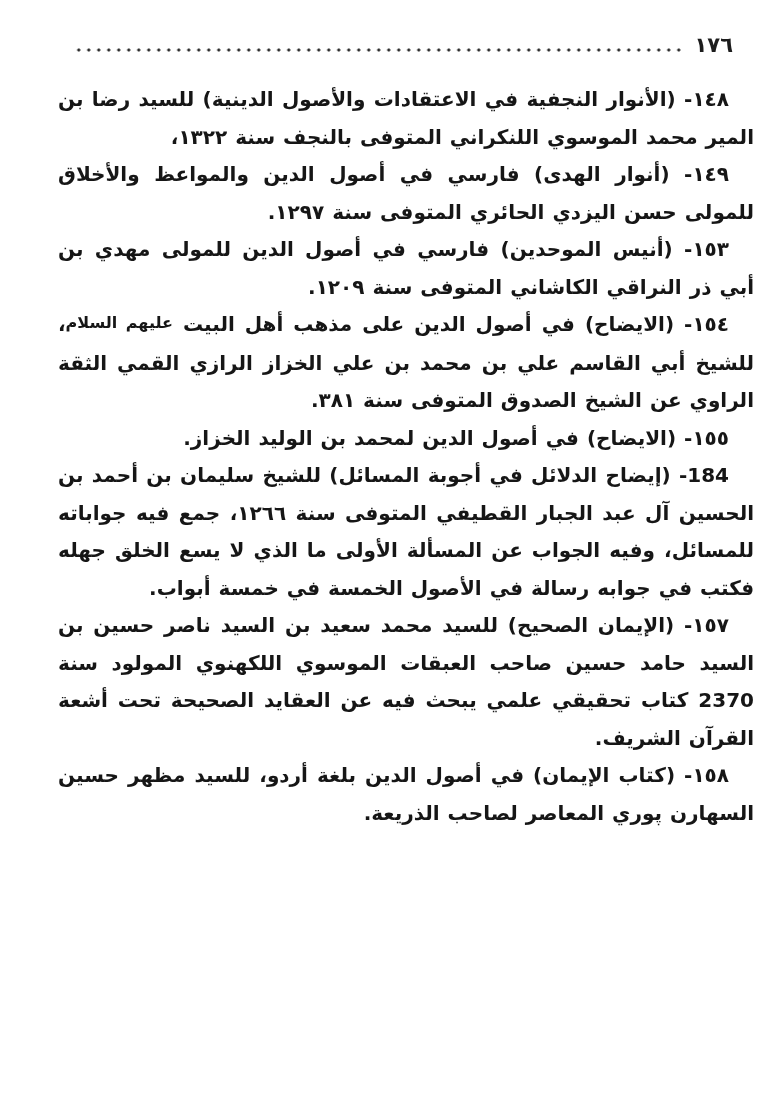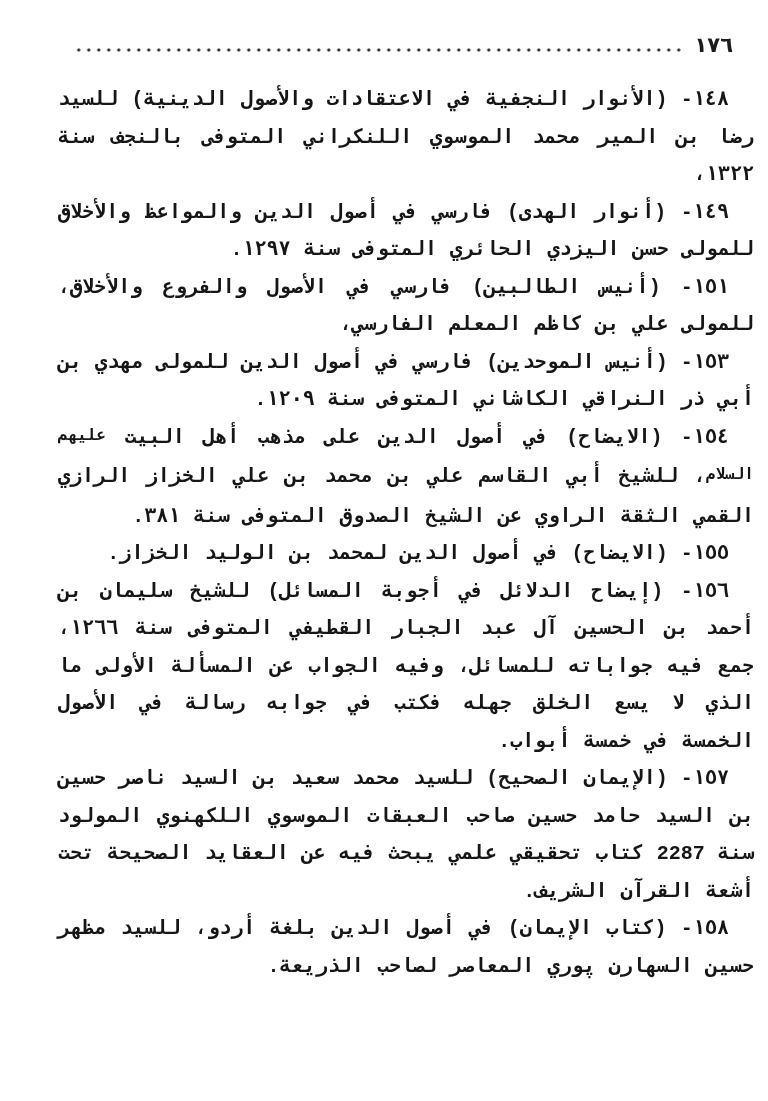--- a/index.html
+++ b/index.html
@@ -46,21 +46,20 @@
     background-repeat: repeat-x;
     background-position: center;
   }
   
   .entries {
     margin-top: 24px;
     padding-right: 14px;
     padding-left: 58px;
     text-align: justify;
     text-justify: inter-word;
-    font-family: Liberation Mono, monospace;
   }
   p.entry {
     margin: 0;
     padding: 0;
     font-size: 20px;
     font-weight: 700;
     line-height: 37.5px;
     text-indent: 25px; 
     word-spacing: 1px;
   }
@@ -81,22 +80,21 @@
 <div class="page">
 
   <div class="running-head">
     <span class="page-number">١٧٦</span>
     <span class="dotted-leader"></span>
   </div>
 
   <div class="entries">
       <p class="entry"><span class="entry-number">١٤٨-</span> <span>(الأنوار النجفية في الاعتقادات والأصول الدينية) للسيد رضا بن المير محمد الموسوي اللنكراني المتوفى بالنجف سنة ١٣٢٢،</span></p>
       <p class="entry"><span class="entry-number">١٤٩-</span> <span>(أنوار الهدى) فارسي في أصول الدين والمواعظ والأخلاق للمولى حسن اليزدي الحائري المتوفى سنة ١٢٩٧.</span></p>
-      <p class="entry"><span class="entry-number">١٥١-</span> <span>(أنيس الطالبين) فارسي في الأصول والفروع والأخلاق، للمولى علي بن كاظم المعلم الفارسي،</span></p>
       <p class="entry"><span class="entry-number">١٥٣-</span> <span>(أنيس الموحدين) فارسي في أصول الدين للمولى مهدي بن أبي ذر النراقي الكاشاني المتوفى سنة ١٢٠٩.</span></p>
       <p class="entry"><span class="entry-number">١٥٤-</span> <span>(الايضاح) في أصول الدين على مذهب أهل البيت </span><span class="honorific">عليهم السلام</span><span>، للشيخ أبي القاسم علي بن محمد بن علي الخزاز الرازي القمي الثقة الراوي عن الشيخ الصدوق المتوفى سنة ٣٨١.</span></p>
       <p class="entry"><span class="entry-number">١٥٥-</span> <span>(الايضاح) في أصول الدين لمحمد بن الوليد الخزاز.</span></p>
-      <p class="entry"><span class="entry-number">١٥٦-</span> <span>(إيضاح الدلائل في أجوبة المسائل) للشيخ سليمان بن أحمد بن الحسين آل عبد الجبار القطيفي المتوفى سنة ١٢٦٦، جمع فيه جواباته للمسائل، وفيه الجواب عن المسألة الأولى ما الذي لا يسع الخلق جهله فكتب في جوابه رسالة في الأصول الخمسة في خمسة أبواب.</span></p>
-      <p class="entry"><span class="entry-number">١٥٧-</span> <span>(الإيمان الصحيح) للسيد محمد سعيد بن السيد ناصر حسين بن السيد حامد حسين صاحب العبقات الموسوي اللكهنوي المولود سنة 2287 كتاب تحقيقي علمي يبحث فيه عن العقايد الصحيحة تحت أشعة القرآن الشريف.</span></p>
+      <p class="entry"><span class="entry-number">184-</span> <span>(إيضاح الدلائل في أجوبة المسائل) للشيخ سليمان بن أحمد بن الحسين آل عبد الجبار القطيفي المتوفى سنة ١٢٦٦، جمع فيه جواباته للمسائل، وفيه الجواب عن المسألة الأولى ما الذي لا يسع الخلق جهله فكتب في جوابه رسالة في الأصول الخمسة في خمسة أبواب.</span></p>
+      <p class="entry"><span class="entry-number">١٥٧-</span> <span>(الإيمان الصحيح) للسيد محمد سعيد بن السيد ناصر حسين بن السيد حامد حسين صاحب العبقات الموسوي اللكهنوي المولود سنة 2370 كتاب تحقيقي علمي يبحث فيه عن العقايد الصحيحة تحت أشعة القرآن الشريف.</span></p>
       <p class="entry"><span class="entry-number">١٥٨-</span> <span>(كتاب الإيمان) في أصول الدين بلغة أردو، للسيد مظهر حسين السهارن پوري المعاصر لصاحب الذريعة.</span></p>
     </div>
 
 </div>
 
 </body></html>

